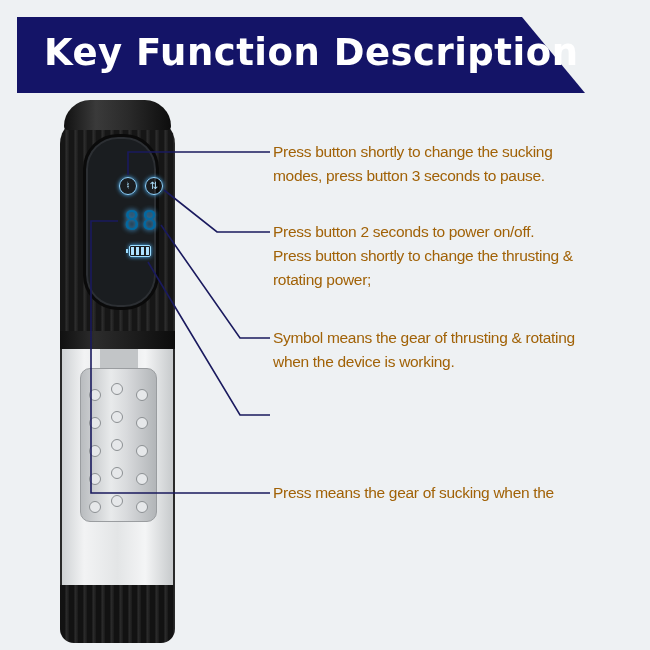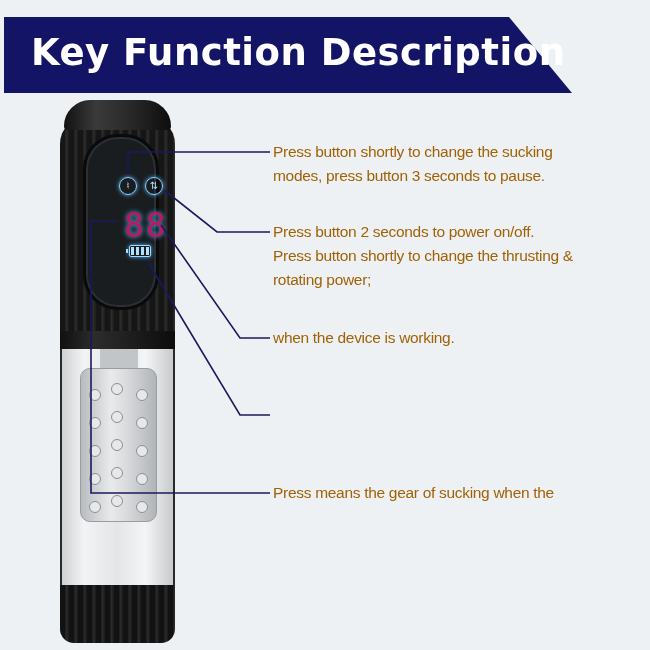--- a/index.html
+++ b/index.html
@@ -1,27 +1,27 @@
 <!DOCTYPE html>
 <html><head>
   <meta charset="utf-8">
   <style>
     html, body { margin:0; padding:0; }
     body { width:650px; height:650px; background:#eef1f3; position:relative; overflow:hidden; font-family:"Liberation Sans", sans-serif; }
-    .banner { position:absolute; left:4px; top:17px; width:568px; height:64px;padding-left:34px; }
+    .banner { position:absolute; left:17px; top:17px; width:568px; height:64px;padding-left:34px; }
     .banner svg { position:absolute; left:0; top:0; }
     .banner-title { position:absolute; left:27px; top:14px; font-family:"DejaVu Sans", sans-serif; font-weight:bold; font-size:37px; color:#ffffff; letter-spacing:0.5px; white-space:nowrap; }
 
     .device { position:absolute; left:60px; top:100px; width:115px; height:545px; }
     .cap-top { position:absolute; left:4px; top:0; width:107px; height:30px; border-radius:40px 40px 6px 6px; background:linear-gradient(90deg,#111 0%,#3a3a3a 30%,#2a2a2a 60%,#0d0d0d 100%); }
     .upper { position:absolute; left:0; top:16px; width:115px; height:215px; border-radius:28px 28px 0 0;
       background:repeating-linear-gradient(90deg,#161616 0px,#161616 5px,#2f2f2f 6px,#1c1c1c 9px),#151515; }
     .panel { position:absolute; left:23px; top:34px; width:70px; height:170px; border-radius:35px; background:#1a1d20; border:3px solid #0a0a0a; box-shadow:inset 0 0 0 2px #2c2f33; }
     .icon-circle { position:absolute; width:16px; height:16px; border:1.5px solid #8fd3ff; border-radius:50%; color:#aee2ff; font-size:10px; line-height:16px; text-align:center; box-shadow:0 0 4px #4fb8ff; }
-    .digits { position:absolute; left:45px; top:208px; font-family:"DejaVu Sans Mono", monospace; font-size:33px; color:#be185d; letter-spacing:2px; text-shadow:0 0 5px #4fb8ff; }
+    .digits { position:absolute; left:45px; top:208px; font-family:"DejaVu Sans Mono", monospace; font-size:26px; color:#0369a1; letter-spacing:2px; text-shadow:0 0 5px #4fb8ff; }
     .battery { position:absolute; left:129px; top:245px; width:22px; height:12px; border:1.5px solid #9bdcff; border-radius:2px; box-shadow:0 0 4px #4fb8ff; display:flex; gap:2px; padding:1px; box-sizing:border-box; }
     .battery span { flex:1; background:#aee2ff; }
     .battery::before { content:""; position:absolute; left:-4px; top:3px; width:2px; height:4px; background:#9bdcff; }
     .neck { position:absolute; left:0; top:231px; width:115px; height:18px; background:linear-gradient(90deg,#101010,#2c2c2c 30%,#1a1a1a 70%,#0c0c0c); }
     .clear { position:absolute; left:0; top:249px; width:115px; height:250px; background:linear-gradient(90deg,#cfd2d4 0%,#f2f3f4 20%,#e3e5e6 50%,#f4f5f6 75%,#c7cacc 100%); border-left:2px solid #2a2a2a; border-right:2px solid #2a2a2a; box-sizing:border-box; }
     .clear-shaft { position:absolute; left:38px; top:0; width:38px; height:30px; background:#c2c5c7; }
     .sleeve { position:absolute; left:20px; top:268px; width:75px; height:152px; border-radius:10px; background:linear-gradient(90deg,#b9bcbf,#e8eaeb 40%,#d9dbdd 60%,#b2b5b8); border:1px solid #9a9da0; overflow:hidden; }
     .nub { position:absolute; width:10px; height:10px; border-radius:50%; border:1.5px solid #8c9093; background:#e6e8ea; }
     .base { position:absolute; left:0; top:485px; width:115px; height:58px; border-radius:0 0 14px 14px;
       background:repeating-linear-gradient(90deg,#121212 0px,#121212 5px,#2d2d2d 6px,#1a1a1a 9px),#121212; }
@@ -91,19 +91,20 @@
 <div class="desc" style="top:140px">
   <div>Press button shortly to change the sucking</div>
   <div>modes, press button 3 seconds to pause.</div>
 </div>
 <div class="desc" style="top:220px">
   <div>Press button 2 seconds to power on/off.</div>
   <div>Press button shortly to change the thrusting &amp;</div>
   <div>rotating power;</div>
 </div>
 <div class="desc" style="top:326px">
+  <div>Symbol means the gear of thrusting &amp; rotating</div>
   <div>when the device is working.</div>
 </div>
 <div class="desc" style="top:403px">
 </div>
 <div class="desc" style="top:481px">
   <div>Press means the gear of sucking when the</div>
 </div>
 
 </body></html>

